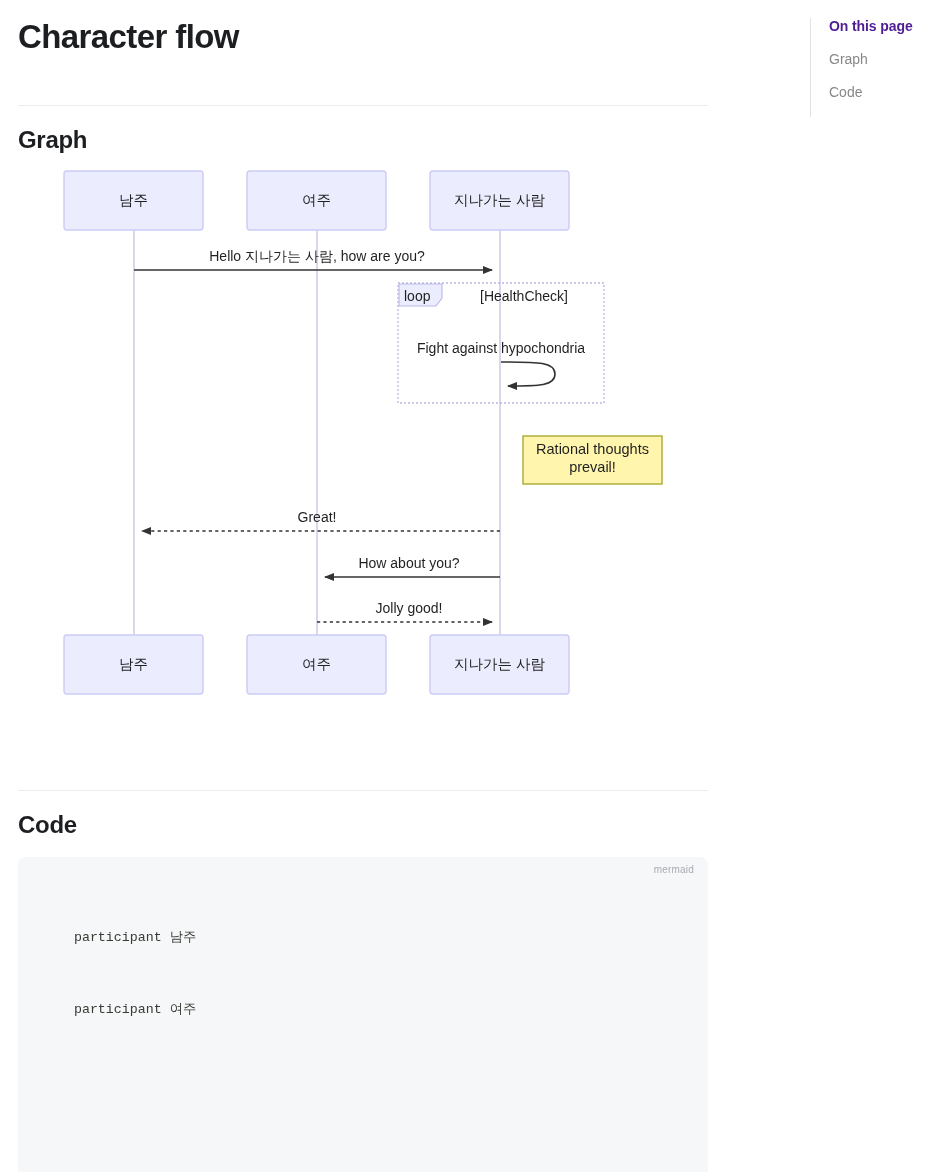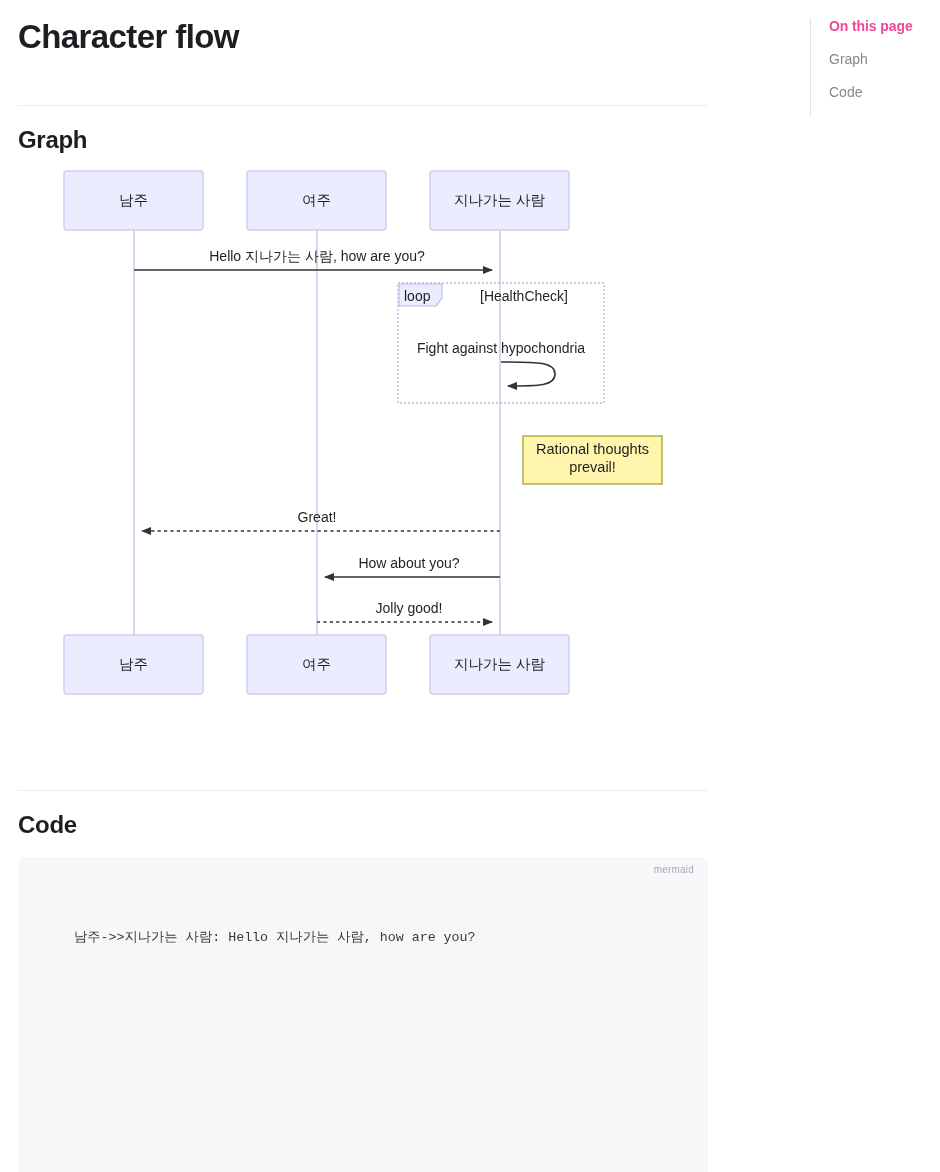--- a/index.html
+++ b/index.html
@@ -15,21 +15,21 @@
 
   
   .toc {
     position: absolute;
     left: 810px; top: 18px;
     width: 130px;
     padding-left: 18px;
     border-left: 1px solid #e3e3e3;
   }
   .toc-title {
-    font-size: 14px; font-weight: bold; color: #ec4899;
+    font-size: 14px; font-weight: bold; color: #4c1d95;
     letter-spacing: -0.1px; margin-bottom: 17px;
   }
   .toc-link {
     display: block; font-size: 14px; color: #878787;
     margin-bottom: 17px; text-decoration: none; cursor: pointer;
   }
 
   
   .main { position: absolute; left: 18px; top: 0; width: 690px; }
 
@@ -177,21 +177,22 @@
       </svg>
     </div>
 
     <div class="rule"></div>
 
     <h2 class="h2">Code</h2>
 
     <div class="codeblock">
       <div class="code-lang">mermaid</div>
       <div class="code-lines">
-        <span class="code-line">    남주-&gt;&gt;지나가는 사람: Hello 지나가는 사람, how are you?</span>
+        <span class="code-line">    participant 남주</span>
+        <span class="code-line">    participant 여주</span>
         
         
         
         
         
         
         
       </div>
     </div>
 

